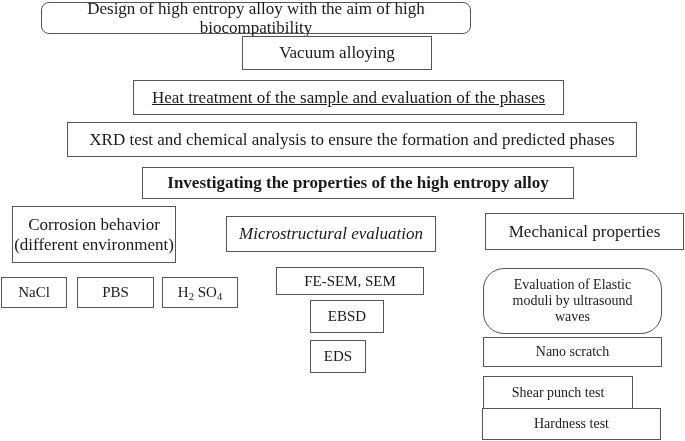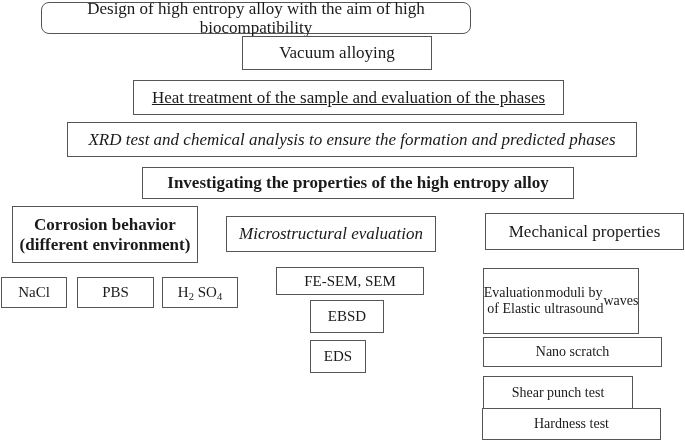--- a/index.html
+++ b/index.html
@@ -21,29 +21,29 @@
 </div>
 
 <div class="box f17" style="left:242px; top:36px; width:190px; height:34px;">
   <span>Vacuum alloying</span>
 </div>
 
 <div class="box f17" style="left:133px; top:80px; width:431px; height:35px;text-decoration:underline;">
   <span>Heat treatment of the sample and evaluation of the phases</span>
 </div>
 
-<div class="box f17" style="left:67px; top:122px; width:570px; height:35px;font-style:italic;">
+<div class="box f17" style="left:67px; top:122px; width:570px; height:35px;">
   <span>XRD test and chemical analysis to ensure the formation and predicted phases</span>
 </div>
 
 <div class="box f17" style="left:142px; top:167px; width:432px; height:32px;font-weight:bold;">
   <span>Investigating the properties of the high entropy alloy</span>
 </div>
 
-<div class="box f17" style="left:12px; top:206px; width:186px; height:57px; flex-direction:column;font-weight:bold;">
+<div class="box f17" style="left:12px; top:206px; width:164px; height:57px; flex-direction:column;">
   <span>Corrosion behavior</span>
   <span>(different environment)</span>
 </div>
 
 <div class="box f15" style="left:1px; top:277px; width:66px; height:31px;">
   <span>NaCl</span>
 </div>
 
 <div class="box f15" style="left:77px; top:277px; width:77px; height:31px;">
   <span>PBS</span>
@@ -66,21 +66,21 @@
 </div>
 
 <div class="box f15" style="left:310px; top:340px; width:56px; height:33px;">
   <span>EDS</span>
 </div>
 
 <div class="box f17" style="left:485px; top:213px; width:199px; height:37px;">
   <span>Mechanical properties</span>
 </div>
 
-<div class="box f14" style="left:483px; top:268px; width:156px; height:66px; ">
+<div class="box f14" style="left:483px; top:268px; width:179px; height:66px; flex-direction:column;border-radius:21px;">
   <span>Evaluation of Elastic</span>
   <span>moduli by ultrasound</span>
   <span>waves</span>
 </div>
 
 <div class="box f14" style="left:483px; top:337px; width:179px; height:30px;">
   <span>Nano scratch</span>
 </div>
 
 <div class="box f14" style="left:483px; top:376px; width:150px; height:33px;">

